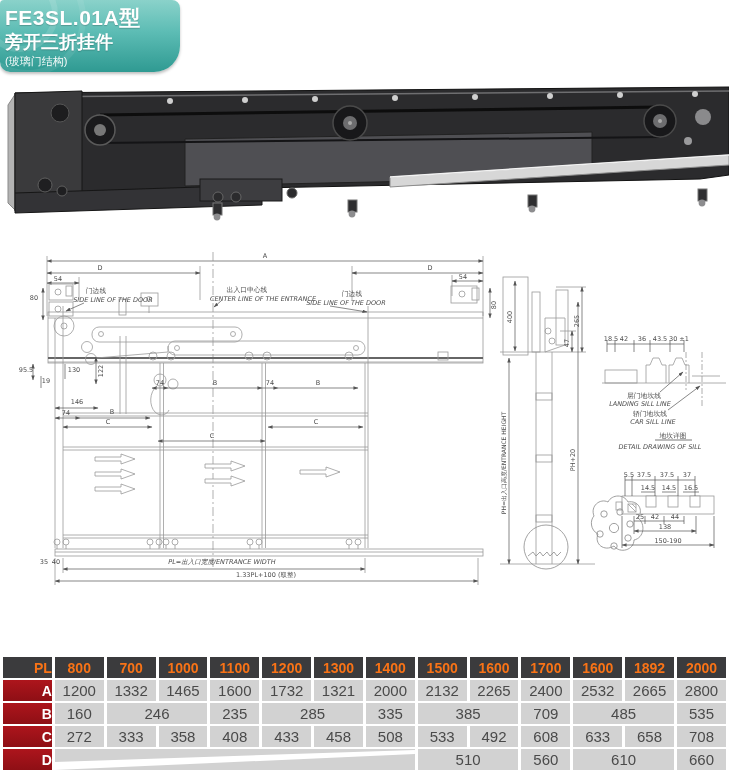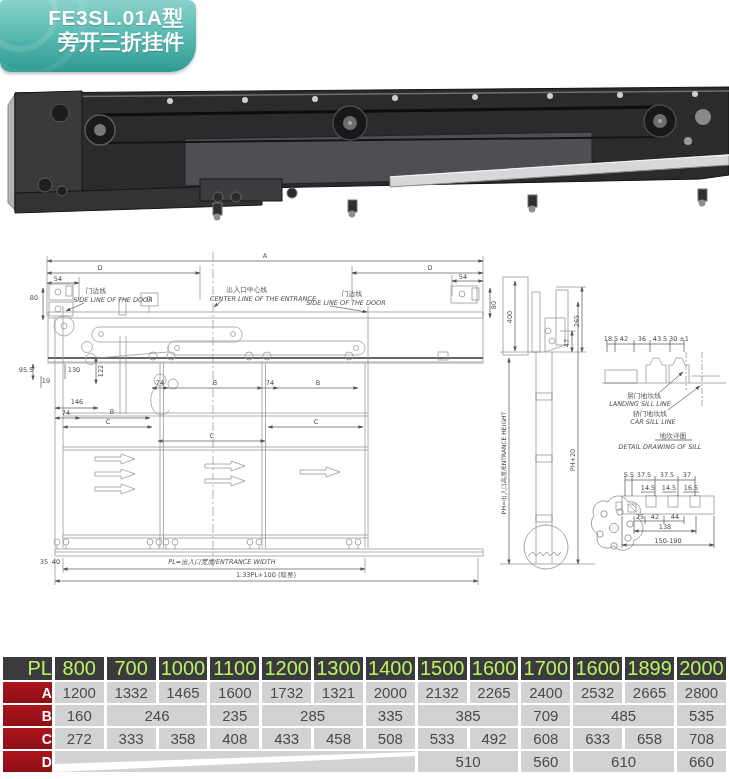--- a/index.html
+++ b/index.html
@@ -1,61 +1,62 @@
 <!DOCTYPE html>
 <html><head>
 <meta charset="utf-8">
 <style>
   html,body{margin:0;padding:0;background:#fff;}
   #page{position:relative;width:729px;height:779px;background:#fff;overflow:hidden;
         font-family:"Liberation Sans",sans-serif;}
 
   
-  .badge{position:absolute;left:0;top:0;width:196px;height:72px;
+  .badge{position:absolute;left:0;top:0;width:180px;height:72px;
          background:linear-gradient(180deg,#8ad2ca 0%,#5cbcb4 45%,#2f9a92 100%);
          border-radius:4px 8px 26px 10px;overflow:hidden;
          box-shadow:0 2px 3px rgba(0,0,0,.25);
-         color:#fff;text-align:right;padding:6px 12px 0 5px;box-sizing:border-box;}
+         color:#fff;padding:6px 12px 0 5px;box-sizing:border-box;}
   .badge::before{content:"";position:absolute;left:-18px;top:-24px;width:64px;height:64px;
          border:6px solid rgba(255,255,255,.12);border-radius:50%;}
   .badge::after{content:"";position:absolute;left:-30px;top:-40px;width:104px;height:104px;
          border:6px solid rgba(255,255,255,.08);border-radius:50%;}
   .badge .l1{font-size:21px;font-weight:bold;line-height:24px;letter-spacing:.5px;
              text-shadow:0 1px 1px rgba(0,0,0,.2);}
-  .badge .l2{font-size:21px;font-weight:bold;line-height:24px;
+  .badge .l2{font-size:18px;font-weight:bold;line-height:24px;
              text-shadow:0 1px 1px rgba(0,0,0,.2);}
   .badge .l3{font-size:11px;line-height:14px;opacity:.95;}
 
   
   .photo{position:absolute;left:0;top:85px;}
   .draw {position:absolute;left:0;top:235px;}
   .draw text{fill:#4c4c4c;font-family:"DejaVu Sans",sans-serif;font-size:6.5px;}
   .draw .it{font-style:italic;}
   .draw .cn{font-size:6.8px;}
 
   
   table.spec{position:absolute;left:0;top:655px;width:729px;
              border-collapse:separate;border-spacing:3px 2px;table-layout:fixed;}
   table.spec th,table.spec td{height:21px;padding:0;overflow:hidden;}
-  th.hd{background:#3b3b3d;color:#bef264;font-size:20px;font-weight:normal;text-align:center;}
+  th.hd{background:#3b3b3d;color:#f97316;font-size:14px;font-weight:bold;text-align:center;}
   th.corner{text-align:right;padding-right:11px;}
   th.rl{background:linear-gradient(180deg,#ad151c,#8e0f15);color:#fff;font-size:14px;
         font-weight:bold;text-align:right;padding-right:11px;}
   td.dc{background:#d2d2d2;color:#4a4a4a;font-size:15px;text-align:center;}
   td.diag{position:relative;}
   td.diag svg{position:absolute;left:0;top:0;width:100%;height:100%;}
 </style>
 </head>
 <body>
 
 <div id="page">
 
   <div class="badge">
     <div class="l1">FE3SL.01A型</div>
     <div class="l2">旁开三折挂件</div>
+    <div class="l3">(玻璃门结构)</div>
   </div>
 
   <svg class="photo" width="729" height="140" viewBox="0 0 729 140">
     <g>
       <polygon points="8,20 16,8 16,126 8,118" fill="#b3b3b3" stroke="#8a8a8a" stroke-width="1"></polygon>
       <polygon points="15,8 729,2 729,90 700,94 15,108" fill="#2b2b2d" stroke="#121212" stroke-width="1"></polygon>
       <line x1="15" y1="12" x2="729" y2="6" stroke="#6e6e70" stroke-width="1.5"></line>
       <polygon points="15,8 82,6 82,120 15,126" fill="#3a3a3c" stroke="#161616"></polygon>
       <polygon points="15,108 262,100 262,120 15,128" fill="#333336" stroke="#161616"></polygon>
       <polygon points="185,54 592,47 592,86 420,96 185,101" fill="#4f4f53" stroke="#222"></polygon>
@@ -432,21 +433,21 @@
           <th class="hd">700</th>
           <th class="hd">1000</th>
           <th class="hd">1100</th>
           <th class="hd">1200</th>
           <th class="hd">1300</th>
           <th class="hd">1400</th>
           <th class="hd">1500</th>
           <th class="hd">1600</th>
           <th class="hd">1700</th>
           <th class="hd">1600</th>
-          <th class="hd">1899</th>
+          <th class="hd">1892</th>
           <th class="hd">2000</th>
         </tr>
         <tr>
           <th class="rl">A</th>
           <td class="dc">1200</td>
           <td class="dc">1332</td>
           <td class="dc">1465</td>
           <td class="dc">1600</td>
           <td class="dc">1732</td>
           <td class="dc">1321</td>

